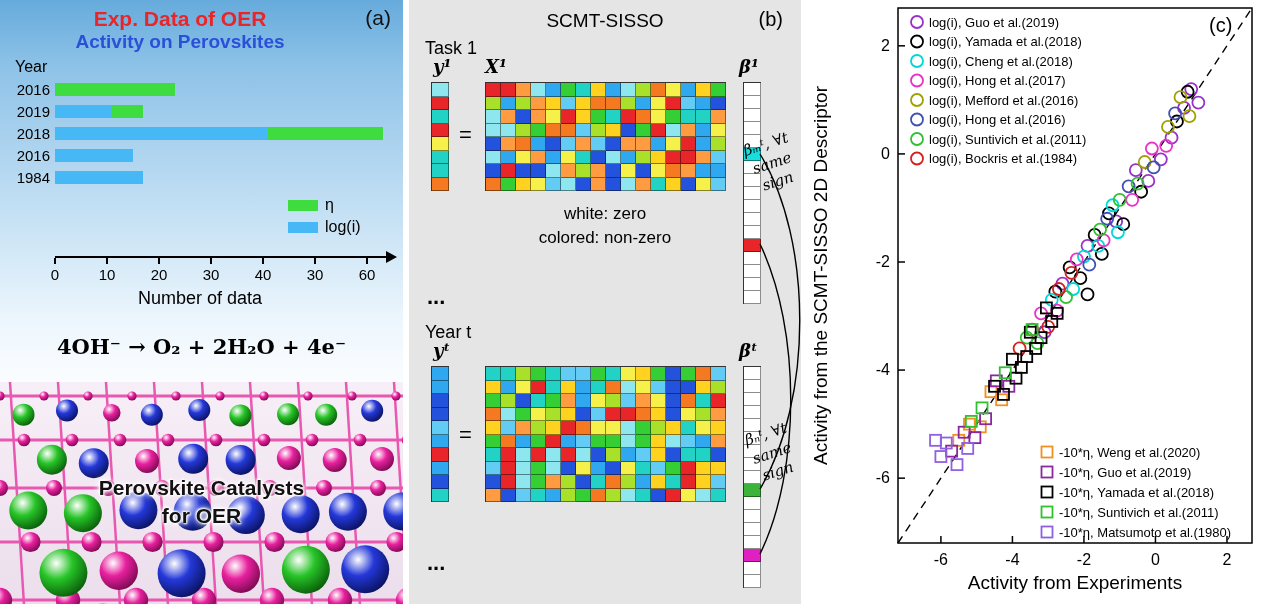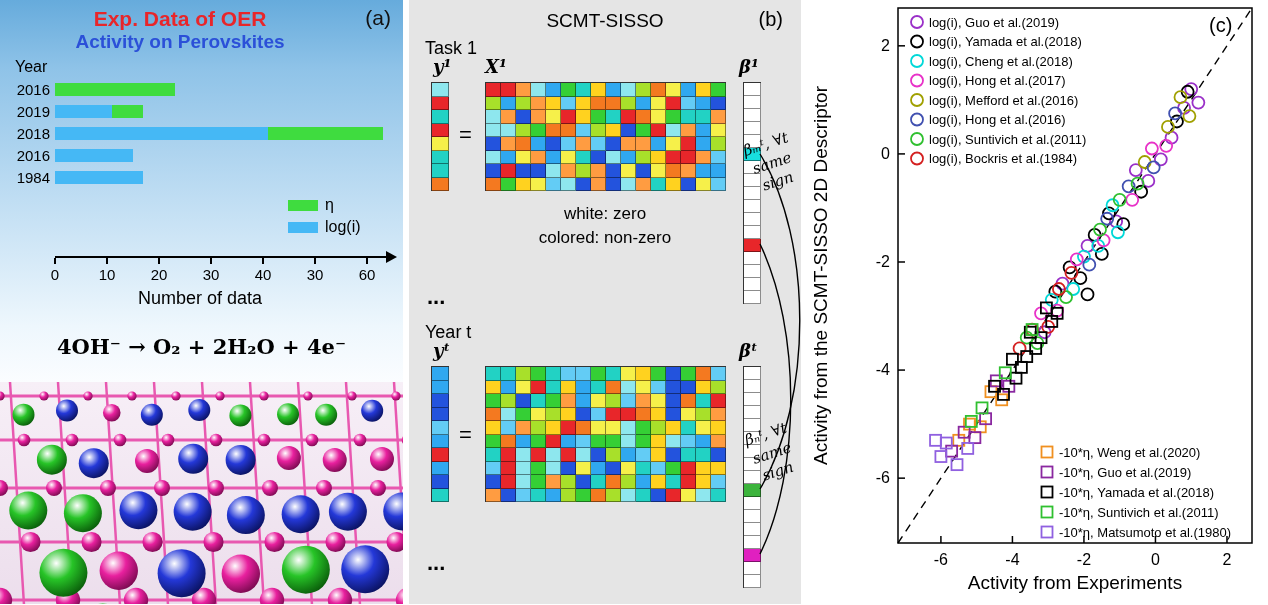--- a/index.html
+++ b/index.html
@@ -262,20 +262,24 @@
           <circle cx="430.3424324672669" cy="188.8676105462946" r="24" fill="url(#gB)"></circle>
           <circle cx="484.4161127023399" cy="191.89852851908654" r="24" fill="url(#gG)"></circle>
           <circle cx="34.09554613940418" cy="254.9611576818861" r="29" fill="url(#gG)"></circle>
           <circle cx="102.77185299247503" cy="250.6054429318756" r="29" fill="url(#gG)"></circle>
           <circle cx="171.30756177566946" cy="251.5252536823973" r="29" fill="url(#gB)"></circle>
           <circle cx="235.91867841407657" cy="251.51987268496305" r="23.200000000000003" fill="url(#gM)"></circle>
           <circle cx="307.145017657429" cy="252.71748147159815" r="29" fill="url(#gB)"></circle>
           <circle cx="370.3093947917223" cy="253.71066937502474" r="29" fill="url(#gB)"></circle>
           <circle cx="438.1546129323542" cy="250.8679205533117" r="29" fill="url(#gG)"></circle>
         </svg>
+      <div class="pa-caption">
+        <span>Perovskite Catalysts</span><br>
+        <span>for OER</span>
+      </div>
     </div>
   </section>
 
   <section class="panel-b">
     <div class="pb-title">SCMT-SISSO</div>
     <div class="pb-label">(b)</div>
 
     <div class="pb-task" style="left:16px;top:38px;">Task 1</div>
     <div class="pb-lab math" style="left:24px;top:56px;">y¹</div>
     <div id="vec-y1" class="hm" style="left: 22px; top: 82px; grid-template-columns: repeat(1, 17px);">

